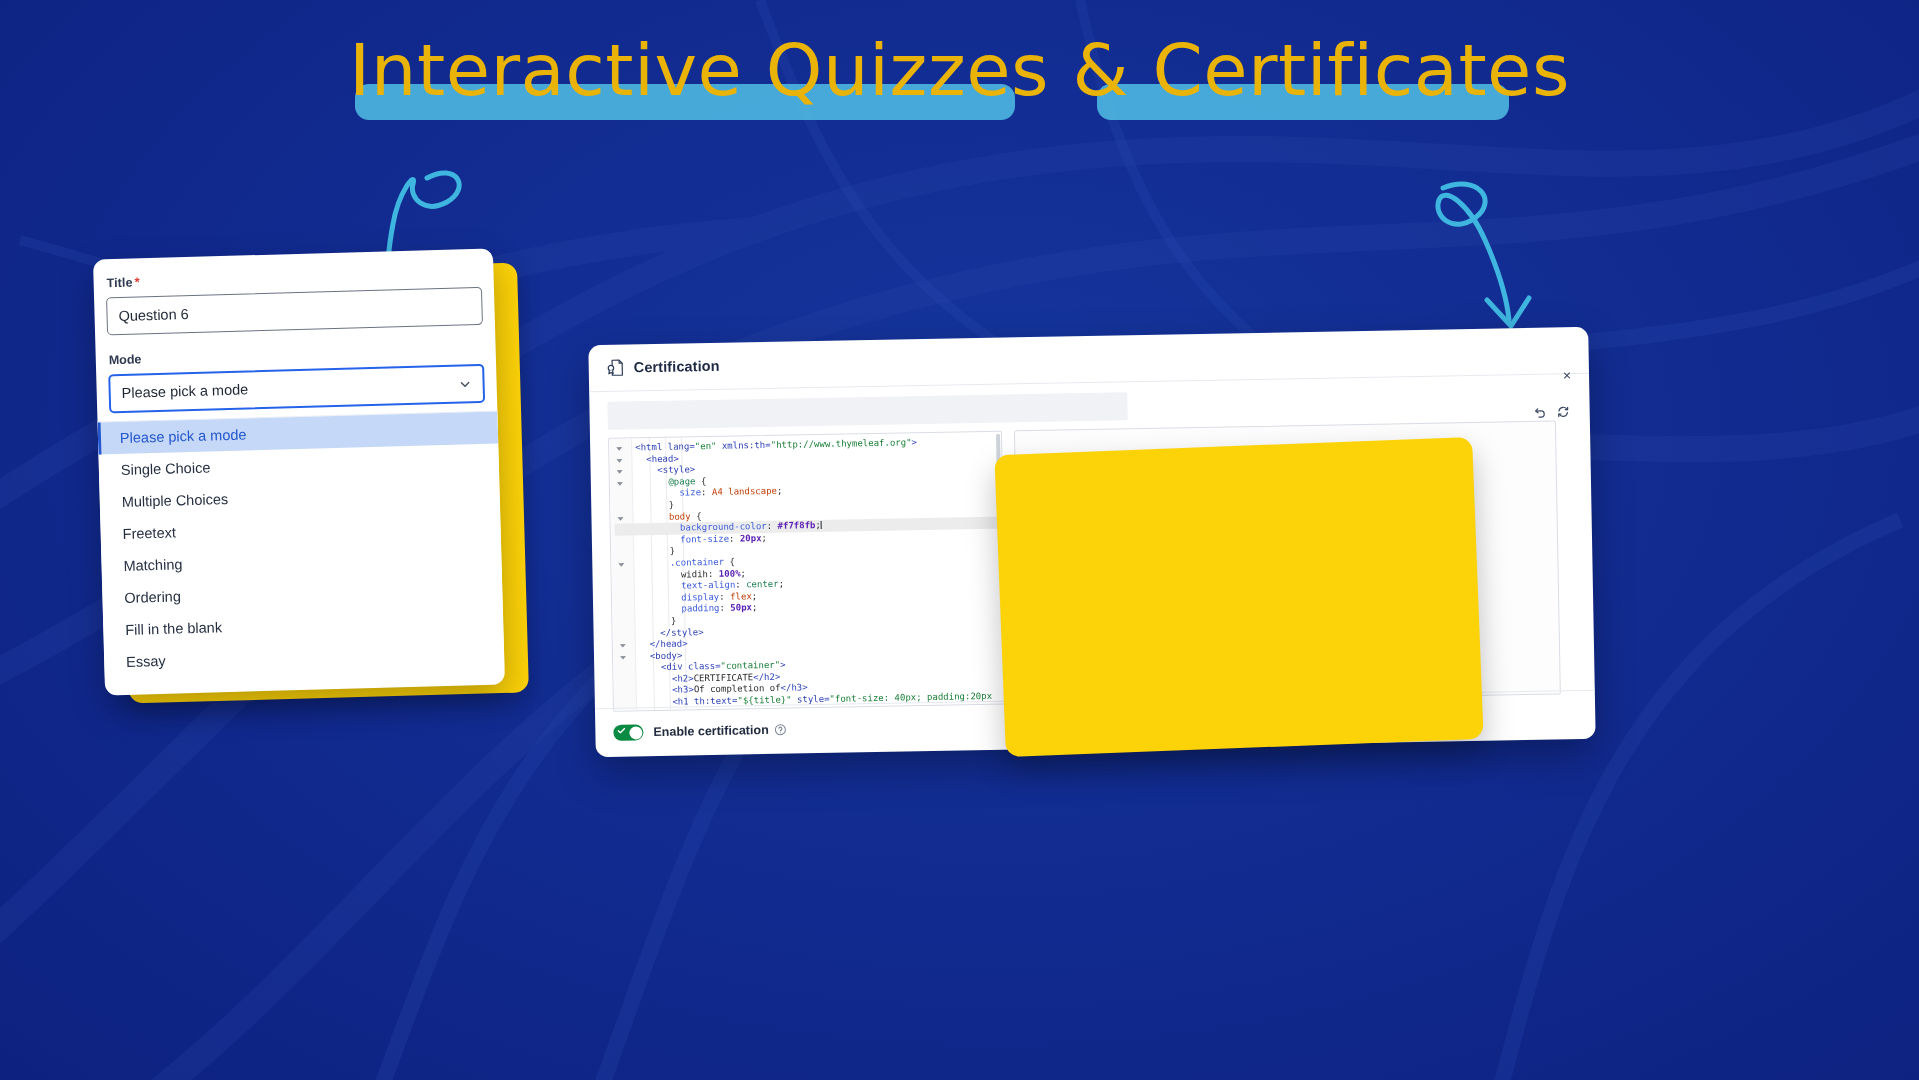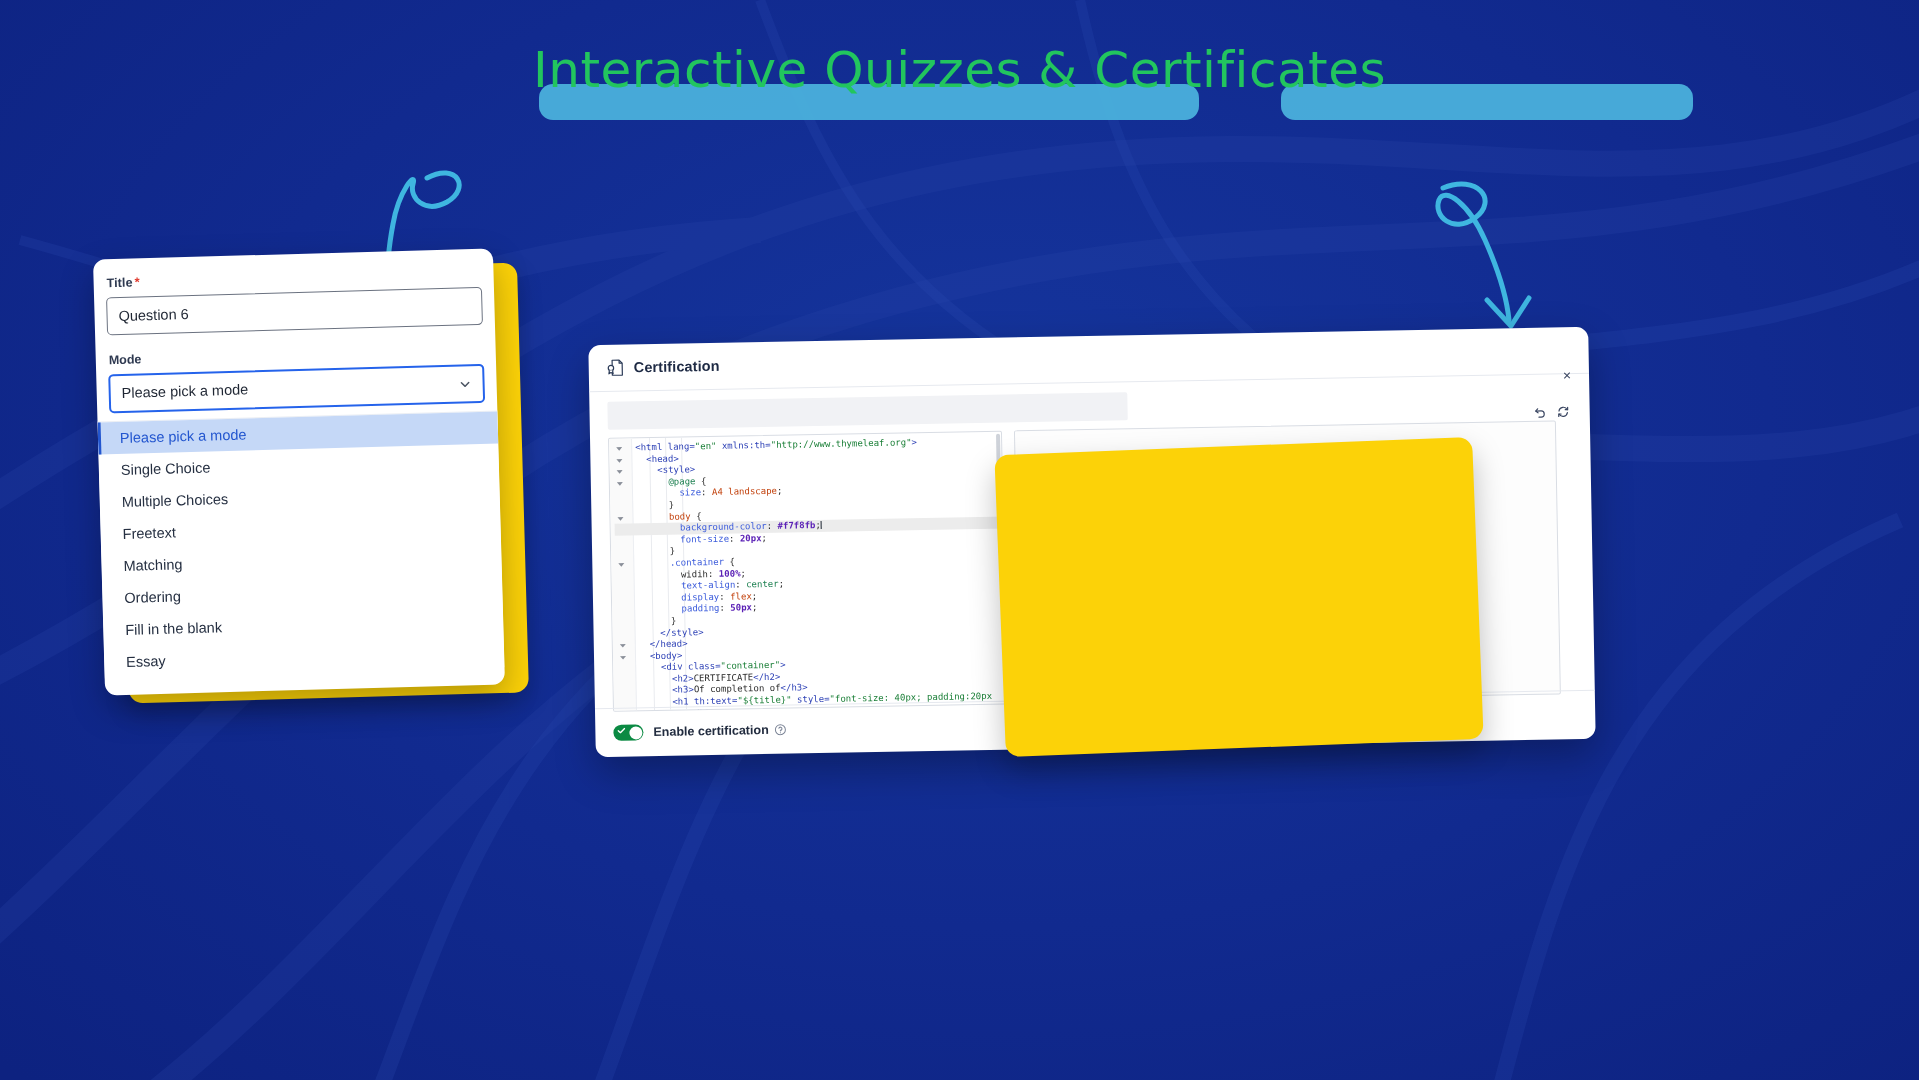--- a/index.html
+++ b/index.html
@@ -23,21 +23,21 @@
     height:110px;
   }
   .heading-inner{display:inline-block;position:relative;}
   .hl{
     position:absolute;border-radius:14px;background:#4cb4de;opacity:.92;z-index:0;
   }
   .hl-a{left:6px;top:62px;width:660px;height:36px;}
   .hl-b{left:748px;top:62px;width:412px;height:36px;}
   .heading-text{
     position:relative;z-index:2;
-    font-size:50px;line-height:96px;color:#22c55e;
+    font-size:72px;line-height:96px;color:#eab308;
     letter-spacing:.5px;font-weight:400;white-space:nowrap;
     font-family:"DejaVu Sans","Liberation Sans",sans-serif;
   }
 
   
   .arrow{position:absolute;}
   .arrow svg{display:block;overflow:visible;}
 
   
   .quiz-stack{position:absolute;left:95px;top:250px;width:420px;height:460px;}

